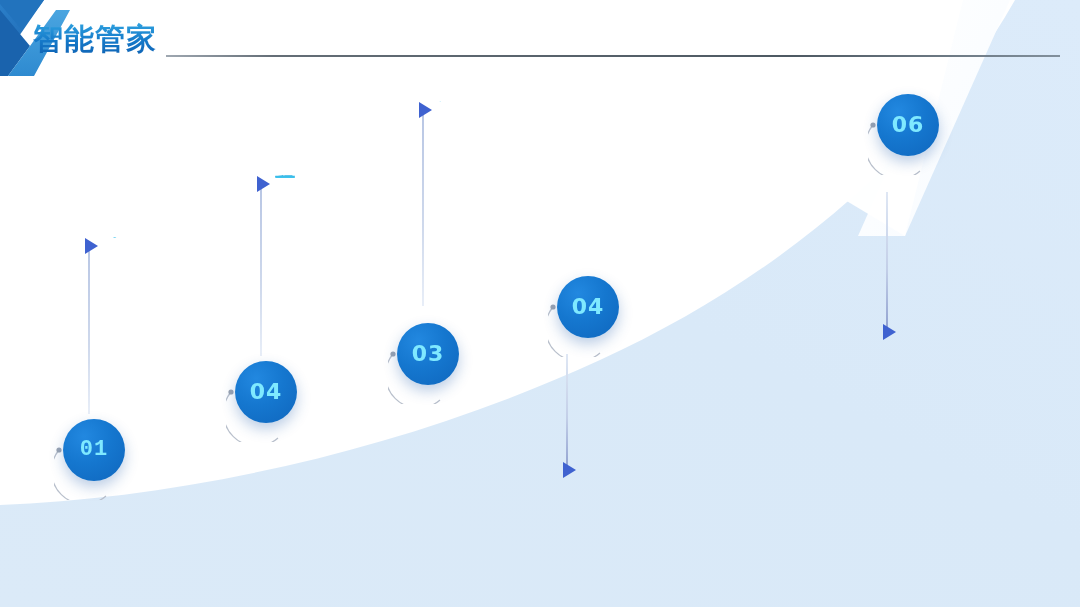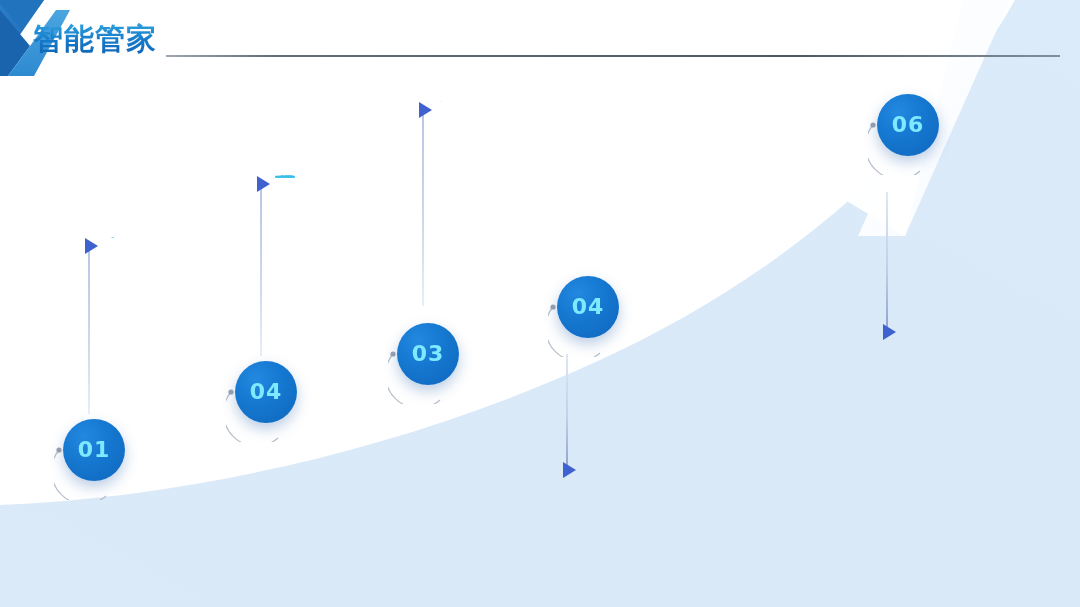--- a/index.html
+++ b/index.html
@@ -169,21 +169,21 @@
       <path d="M0,10 L30,46 L8,76 L0,76 Z" fill="#1a63ad"></path>
       <path d="M30,46 L56,10 L70,10 L34,76 L8,76 Z" fill="url(#markGradB)"></path>
       <path d="M0,0 L44,0 L22,30 L0,4 Z" fill="#2273bd"></path>
     </svg>
 
     <div id="header-title">智能管家</div>
 
     <div id="header-rule"></div>
   </div>
 
-  <div class="node" style="left:54px; top:236px; width:130px; height:270px;">
+  <div class="node" style="left:54px; top:236px; width:130px; height:270px;font-family:Liberation Mono, monospace;">
     <div class="node-line" style="left:34px; top:10px; height:168px;"></div>
     <div class="node-arrow" style="left:31px; top:2px;"></div>
     <div class="node-label" style="left:48px; top:-16px;">专用定制高品质布草</div>
     <svg class="node-ring" style="left:0px; top:190px;" viewBox="0 0 74 74">
       <path d="M5,24 A33,33 0 0 0 52,70" fill="none" stroke="#b9c0cc" stroke-width="1.2"></path>
       <circle cx="5" cy="24" r="2.6" fill="#9aa3b2"></circle>
     </svg>
     <div class="node-circle" style="left:9px; top:183px;">
       <span class="node-number">01</span>
     </div>

